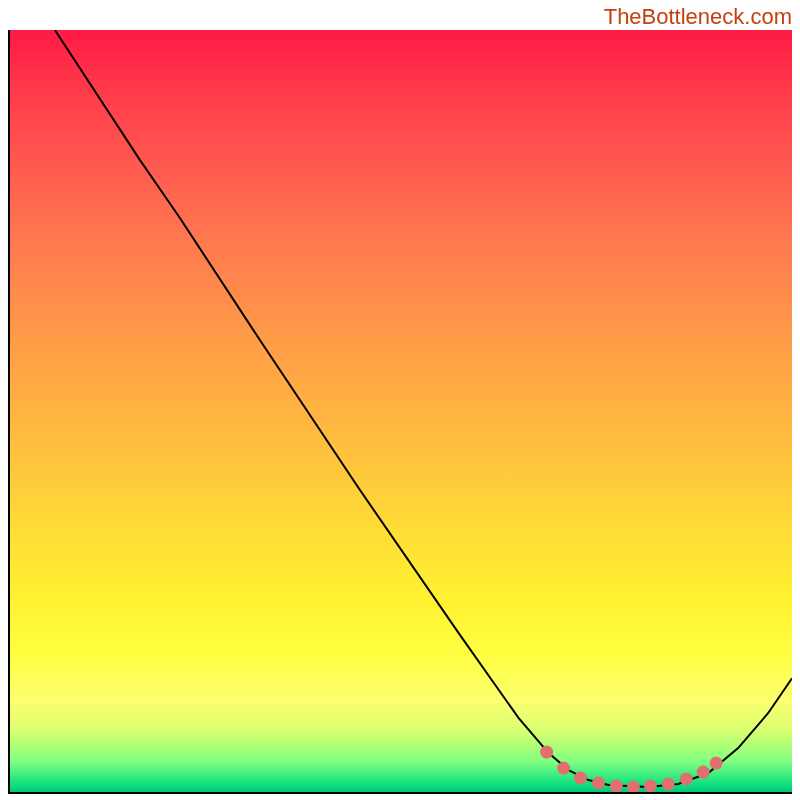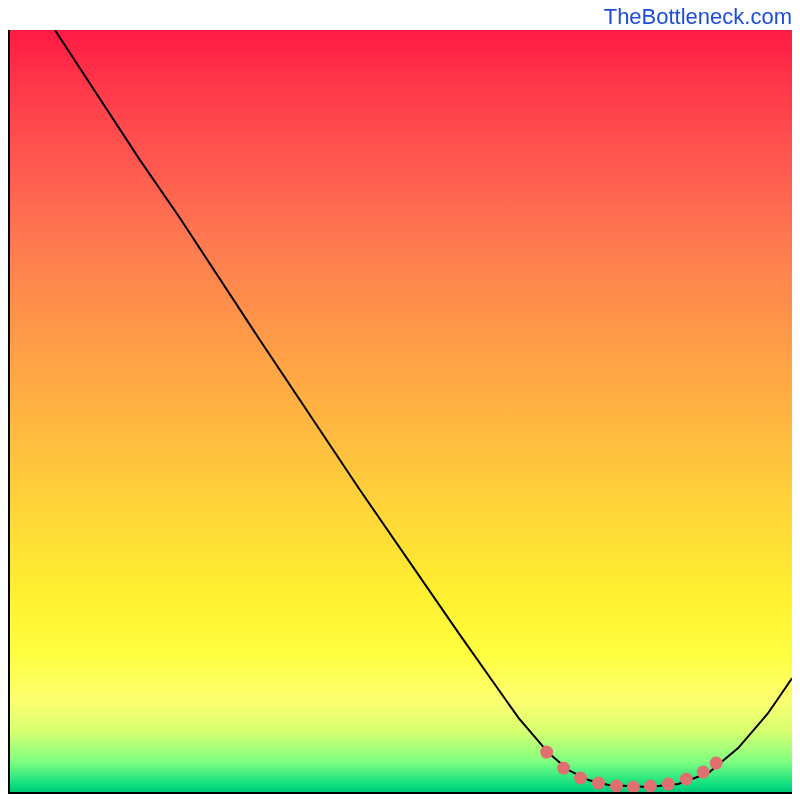--- a/index.html
+++ b/index.html
@@ -9,21 +9,21 @@
     background: #ffffff;
     position: relative;
     font-family: Arial, sans-serif;
     overflow: hidden;
   }
   .attribution {
     position: absolute;
     top: 4px;
     right: 8px;
     font-size: 22px;
-    color: #1d4ed8;
+    color: #c2410c;
     font-weight: normal;
     z-index: 10;
   }
   .plot-area {
     position: absolute;
     left: 8px;
     top: 30px;
     width: 784px;
     height: 764px;
     border-left: 2px solid #000;

